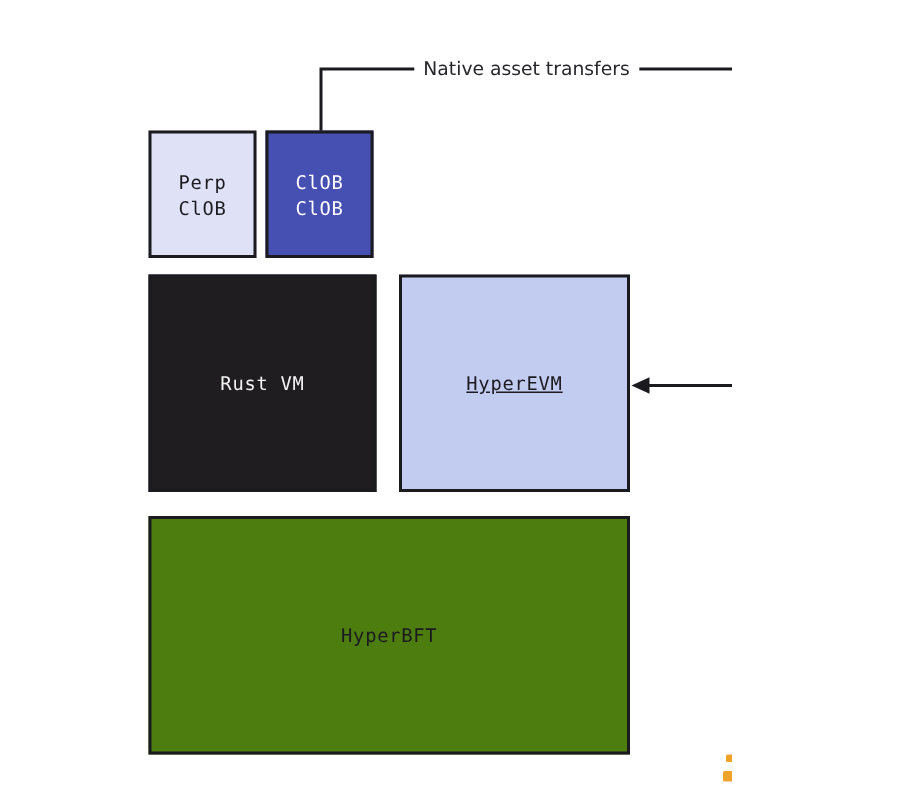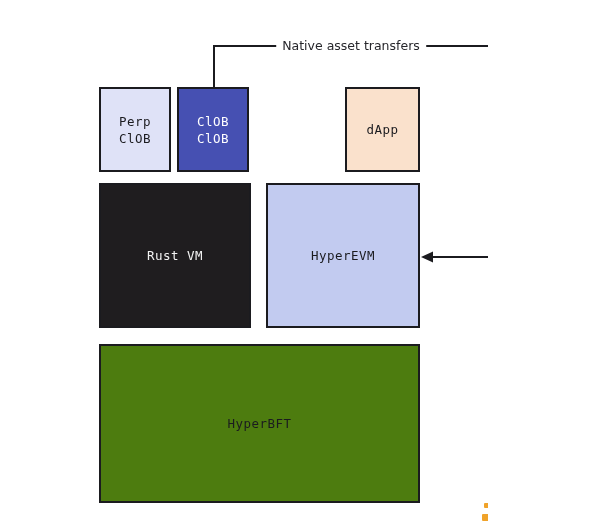--- a/index.html
+++ b/index.html
@@ -29,21 +29,21 @@
     line-height: 17px;
     color: #1b1b1f;
     letter-spacing: 0.5px;
   }
   .box .box-label span { display: block; }
   #box-perp    { left:  99px; top:  87px; width:  72px; height:  85px; }
   #box-spot    { left: 177px; top:  87px; width:  72px; height:  85px; color: #ffffff; }
   #box-borrow  { left: 266px; top:  87px; width:  76px; height:  85px; }
   #box-dapp    { left: 345px; top:  87px; width:  75px; height:  85px; }
   #box-rustvm  { left:  99px; top: 183px; width: 152px; height: 145px; color: #f2f2f2; }
-  #box-hyperevm{ left: 266px; top: 183px; width: 154px; height: 145px; }
+  #box-hyperevm{ left: 266px; top: 183px; width: 154px; height: 145px; text-decoration: underline; }
   #box-hyperbft{ left:  99px; top: 344px; width: 321px; height: 159px; }
   .anno {
     position: absolute;
     transform: translateX(-50%);
     background: #ffffff;
     font-family: "DejaVu Sans", sans-serif;
     font-size: 12.5px;
     color: #26262b;
     white-space: nowrap;
     padding: 0 6px;
@@ -104,25 +104,20 @@
       <span>Perp</span>
       <span>ClOB</span>
     </div>
   </div>
   <div class="box" id="box-spot" style="background-color: rgb(70, 80, 178);">
     <div class="box-label">
       <span>ClOB</span>
       <span>ClOB</span>
     </div>
   </div>
-  <div class="box" id="box-dapp" style="background-color: rgb(250, 225, 204);">
-    <div class="box-label">
-      <span>dApp</span>
-    </div>
-  </div>
 
   <div class="box" id="box-rustvm" style="background-color: rgb(31, 29, 31);">
     <div class="box-label">
       <span>Rust VM</span>
     </div>
   </div>
   <div class="box" id="box-hyperevm" style="background-color: rgb(194, 203, 240);">
     <div class="box-label">
       <span>HyperEVM</span>
     </div>

